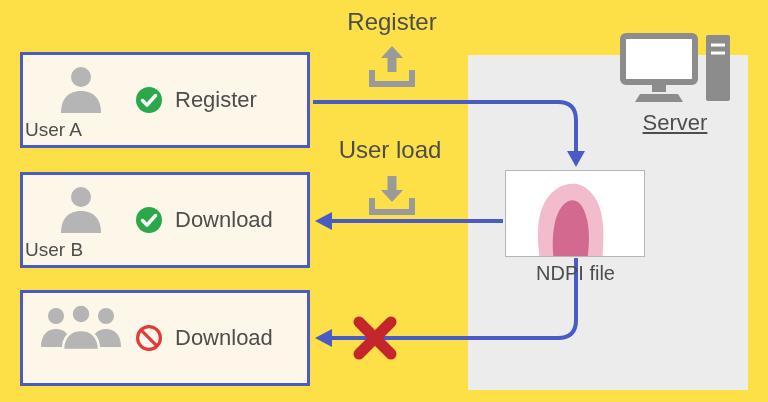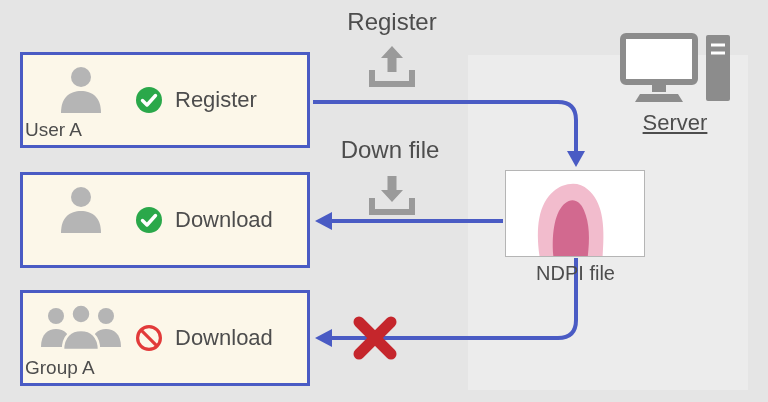--- a/index.html
+++ b/index.html
@@ -1,18 +1,18 @@
 <!DOCTYPE html>
 <html><head>
 <meta charset="utf-8">
 <style>
   html,body{margin:0;padding:0;background:#fff;}
   .canvas{
     position:relative;width:768px;height:402px;overflow:hidden;
-    background:#e5e5e5;font-family:"Liberation Sans",sans-serif;color:#4d4d4d;
+    background:#fde047;font-family:"Liberation Sans",sans-serif;color:#4d4d4d;
   }
   
   .server-panel{position:absolute;left:468px;top:55px;width:280px;height:335px;background:#ececec;z-index:1;}
   
   .actor-box{
     position:absolute;left:20px;width:290px;height:96px;
     background:#fcf7e9;border:3px solid #4a5bc4;box-sizing:border-box;z-index:4;
   }
   .person-wrap{position:absolute;left:32px;top:8px;width:52px;height:50px;}
   .group-wrap{position:absolute;left:16px;top:8px;width:84px;height:50px;}
@@ -45,21 +45,21 @@
   <div class="server-panel"></div>
 
   <div class="flow-label" style="left:327px;top:8px;width:130px;">Register</div>
   <div class="tray-icon" style="left:364px;top:44px;">
     <svg viewBox="0 0 56 48">
       <path d="M8 26 v14 h40 v-14" fill="none" stroke="#9a9a9a" stroke-width="6"></path>
       <path d="M28 2 l11 12 h-6.5 v14 h-9 v-14 h-6.5 z" fill="#9a9a9a"></path>
     </svg>
   </div>
 
-  <div class="flow-label" style="left:315px;top:136px;width:150px;">Down file</div>
+  <div class="flow-label" style="left:315px;top:136px;width:150px;">User load</div>
   <div class="tray-icon" style="left:364px;top:172px;">
     <svg viewBox="0 0 56 48">
       <path d="M8 26 v14 h40 v-14" fill="none" stroke="#9a9a9a" stroke-width="6"></path>
       <path d="M28 30 l11 -12 h-6.5 v-14 h-9 v14 h-6.5 z" fill="#9a9a9a"></path>
     </svg>
   </div>
 
   <div class="server-graphic">
     <svg viewBox="0 0 112 74">
       <rect x="3" y="3" width="72" height="46" rx="3" fill="#ffffff" stroke="#8c8c8c" stroke-width="6"></rect>
@@ -112,20 +112,21 @@
     </span>
   </div>
 
   <div class="actor-box" style="top:172px;">
     <span class="person-wrap">
       <svg viewBox="0 0 52 50">
         <circle cx="26" cy="14" r="10" fill="#b5b5b5"></circle>
         <path d="M6 50 C 6 34 15 28 26 28 C 37 28 46 34 46 50 Z" fill="#b5b5b5"></path>
       </svg>
     </span>
+    <span class="actor-name">User B</span>
     <span class="status-row">
       <span class="status-icon">
         <svg viewBox="0 0 28 28">
           <circle cx="14" cy="14" r="13" fill="#2aa84a"></circle>
           <path d="M7.5 14.5 l4.5 4.5 8.5 -9.5" fill="none" stroke="#ffffff" stroke-width="3.4" stroke-linecap="round" stroke-linejoin="round"></path>
         </svg>
       </span>
       <span class="action-label">Download</span>
     </span>
   </div>
@@ -138,21 +139,20 @@
           <path d="M2 46 C 2 33 9 28 17 28 C 25 28 32 33 32 46 Z"></path>
           <circle cx="67" cy="15" r="8"></circle>
           <path d="M52 46 C 52 33 59 28 67 28 C 75 28 82 33 82 46 Z"></path>
         </g>
         <g fill="#b5b5b5" stroke="#fcf7e9" stroke-width="2.5">
           <circle cx="42" cy="13" r="9.5"></circle>
           <path d="M24 49 C 24 35 32 29 42 29 C 52 29 60 35 60 49 Z"></path>
         </g>
       </svg>
     </span>
-    <span class="actor-name">Group A</span>
     <span class="status-row">
       <span class="status-icon">
         <svg viewBox="0 0 28 28">
           <circle cx="14" cy="14" r="11.4" fill="none" stroke="#e23a3a" stroke-width="3.2"></circle>
           <line x1="6.4" y1="6.4" x2="21.6" y2="21.6" stroke="#e23a3a" stroke-width="3.2"></line>
         </svg>
       </span>
       <span class="action-label">Download</span>
     </span>
   </div>

